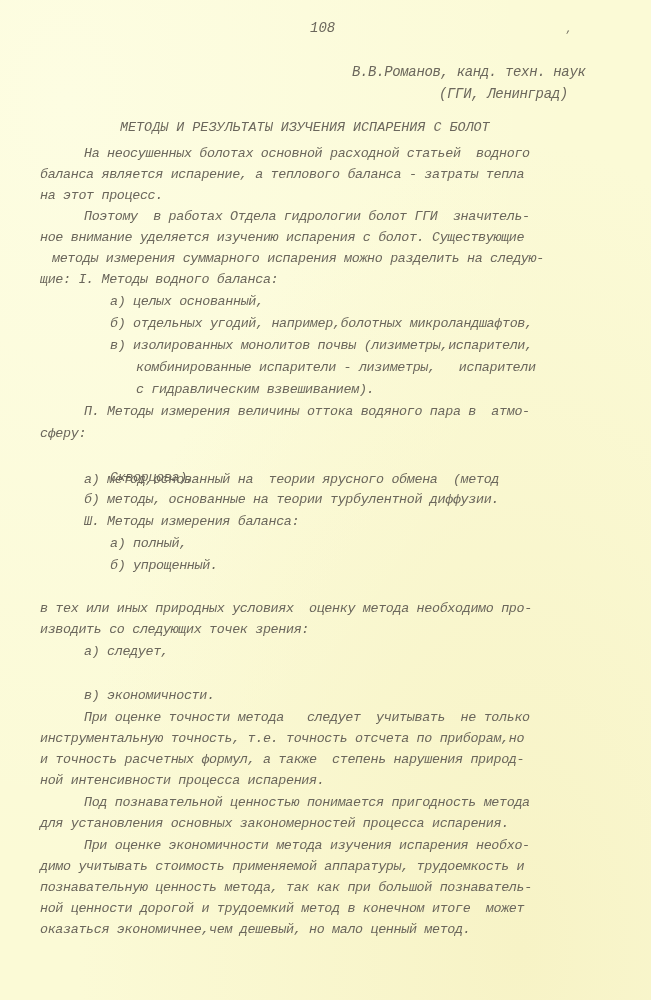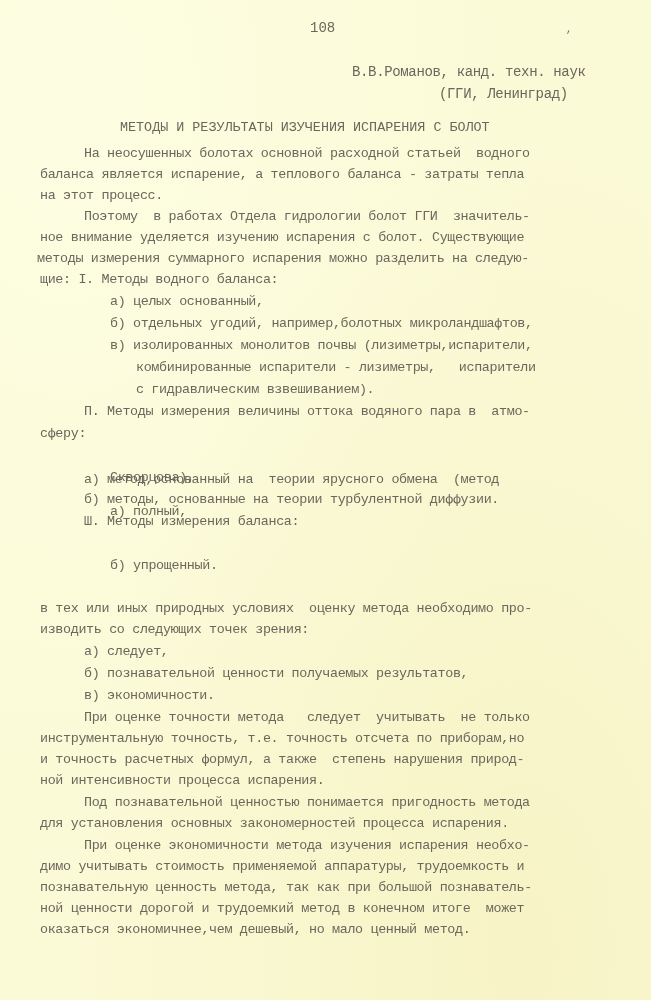--- a/index.html
+++ b/index.html
@@ -5,21 +5,21 @@
   html, body { margin:0; padding:0; }
   body {
     width:651px; height:1000px; overflow:hidden;
     background:#fbfad6;
     background-image: radial-gradient(ellipse at 80% 95%, #f7f3c6 0%, rgba(251,250,214,0) 60%),
                       radial-gradient(ellipse at 10% 10%, #fdfde2 0%, rgba(251,250,214,0) 60%);
     font-family:"Liberation Mono", "DejaVu Sans Mono", monospace;
     color:#6b675c;
     position:relative;
   }
-  .page { position:absolute; left:0; top:0; width:651px; height:876px; }
+  .page { position:absolute; left:0; top:0; width:651px; height:876px;font-style:italic; }
   .ln { position:absolute; white-space:pre; font-size:13.4px; letter-spacing:-0.35px; line-height:16px; }
   .pnum { position:absolute; left:310px; top:20px; font-size:14px; }
   .mark { position:absolute; left:566px; top:24px; font-size:10px; }
   .author { left:352px; top:64px; font-size:14px; }
   .affil { left:439px; top:86px; font-size:14px; }
   .title { left:120px; top:120px; font-size:13.4px; letter-spacing:0px; }
 </style>
 </head>
 <body>
 
@@ -28,39 +28,38 @@
   <div class="mark">,</div>
   <div class="ln author">В.В.Романов, канд. техн. наук</div>
   <div class="ln affil">(ГГИ, Ленинград)</div>
   <div class="ln title">МЕТОДЫ И РЕЗУЛЬТАТЫ ИЗУЧЕНИЯ ИСПАРЕНИЯ С БОЛОТ</div>
 
   <div class="ln" style="left:84px;top:146px">На неосушенных болотах основной расходной статьей  водного</div>
   <div class="ln" style="left:40px;top:167px">баланса является испарение, а теплового баланса - затраты тепла</div>
   <div class="ln" style="left:40px;top:188px">на этот процесс.</div>
   <div class="ln" style="left:84px;top:209px">Поэтому  в работах Отдела гидрологии болот ГГИ  значитель-</div>
   <div class="ln" style="left:40px;top:230px">ное внимание уделяется изучению испарения с болот. Существующие</div>
-  <div class="ln" style="left:37px;top:251px">методы измерения суммарного испарения можно разделить на следую-</div>
+  <div class="ln" style="left:52px;top:251px">методы измерения суммарного испарения можно разделить на следую-</div>
   <div class="ln" style="left:40px;top:272px">щие: I. Методы водного баланса:</div>
   <div class="ln" style="left:110px;top:294px">а) целых основанный,</div>
   <div class="ln" style="left:110px;top:316px">б) отдельных угодий, например,болотных микроландшафтов,</div>
   <div class="ln" style="left:110px;top:338px">в) изолированных монолитов почвы (лизиметры,испарители,</div>
   <div class="ln" style="left:136px;top:360px">комбинированные испарители - лизиметры,   испарители</div>
   <div class="ln" style="left:136px;top:382px">с гидравлическим взвешиванием).</div>
   <div class="ln" style="left:84px;top:404px">П. Методы измерения величины оттока водяного пара в  атмо-</div>
   <div class="ln" style="left:40px;top:426px">сферу:</div>
   <div class="ln" style="left:84px;top:472px">а) метод,основанный на  теории ярусного обмена  (метод</div>
   <div class="ln" style="left:110px;top:470px">Скворцова),</div>
   <div class="ln" style="left:84px;top:492px">б) методы, основанные на теории турбулентной диффузии.</div>
   <div class="ln" style="left:84px;top:514px">Ш. Методы измерения баланса:</div>
-  <div class="ln" style="left:110px;top:504px">а) полный,</div>
+  <div class="ln" style="left:110px;top:536px">а) полный,</div>
   <div class="ln" style="left:110px;top:558px">б) упрощенный.</div>
   <div class="ln" style="left:40px;top:601px">в тех или иных природных условиях  оценку метода необходимо про-</div>
   <div class="ln" style="left:40px;top:622px">изводить со следующих точек зрения:</div>
   <div class="ln" style="left:84px;top:644px">а) следует,</div>
-  <div class="ln" style="left:84px;top:666px">б) познавательной ценности получаемых результатов,</div>
   <div class="ln" style="left:84px;top:688px">в) экономичности.</div>
   <div class="ln" style="left:84px;top:710px">При оценке точности метода   следует  учитывать  не только</div>
   <div class="ln" style="left:40px;top:731px">инструментальную точность, т.е. точность отсчета по приборам,но</div>
   <div class="ln" style="left:40px;top:752px">и точность расчетных формул, а также  степень нарушения природ-</div>
   <div class="ln" style="left:40px;top:773px">ной интенсивности процесса испарения.</div>
   <div class="ln" style="left:84px;top:795px">Под познавательной ценностью понимается пригодность метода</div>
   <div class="ln" style="left:40px;top:816px">для установления основных закономерностей процесса испарения.</div>
   <div class="ln" style="left:84px;top:838px">При оценке экономичности метода изучения испарения необхо-</div>
   <div class="ln" style="left:40px;top:859px">димо учитывать стоимость применяемой аппаратуры, трудоемкость и</div>
   <div class="ln" style="left:40px;top:880px">познавательную ценность метода, так как при большой познаватель-</div>

